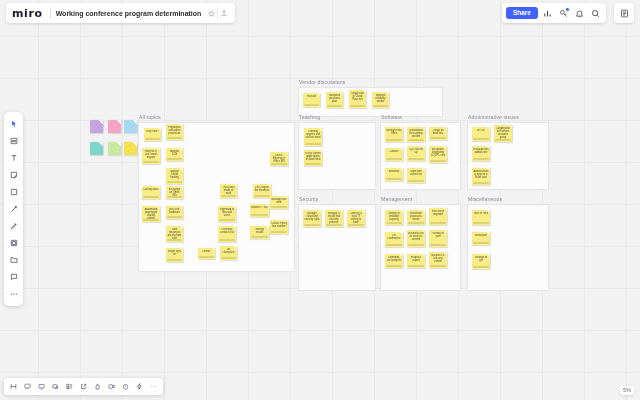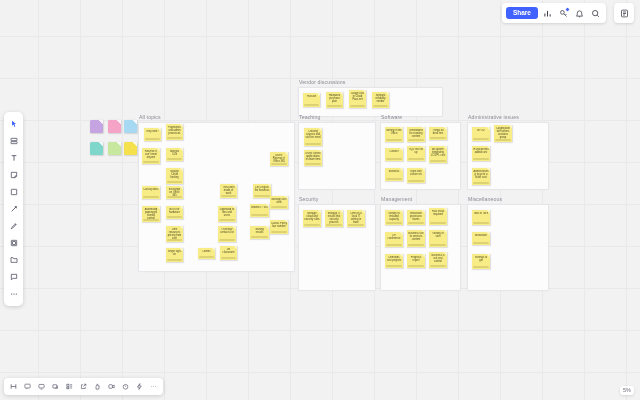--- a/index.html
+++ b/index.html
@@ -510,20 +510,36 @@
             <div class="note-txt">Settings to get</div>
             <div class="note-auth"></div>
             <div class="note-clip"></div>
           </div>
         </div>
       </div>
   </div>
 
   <div id="header">
 
+    <div class="hdr-left">
+      <div class="logo">miro</div>
+      <div class="hdr-div"></div>
+      <div class="board-title">Working conference program determination</div>
+      <div class="star-ico">
+        <svg width="7" height="7" viewBox="0 0 24 24" fill="none" stroke="currentColor" stroke-width="2.2">
+          <path d="M12 3l2.9 6 6.6.9-4.8 4.6 1.2 6.5L12 18l-5.9 3 1.2-6.5L2.5 9.9 9.1 9z"></path>
+        </svg>
+      </div>
+      <div class="hdr-div"></div>
+      <div class="up-ico">
+        <svg width="8" height="8" viewBox="0 0 24 24" fill="none" stroke="currentColor" stroke-width="2.2">
+          <path d="M12 16V4M7 9l5-5 5 5M4 19h16"></path>
+        </svg>
+      </div>
+    </div>
 
     <div class="hdr-right">
       <button class="share-btn">Share</button>
       <div class="hdr-ico">
         <svg width="9" height="9" viewBox="0 0 24 24" fill="none" stroke="currentColor" stroke-width="2.6">
           <path d="M5 20V12M12 20V5M19 20v-6"></path>
         </svg>
       </div>
       <div class="hdr-ico">
         <svg width="9" height="9" viewBox="0 0 24 24" fill="none" stroke="currentColor" stroke-width="2">

